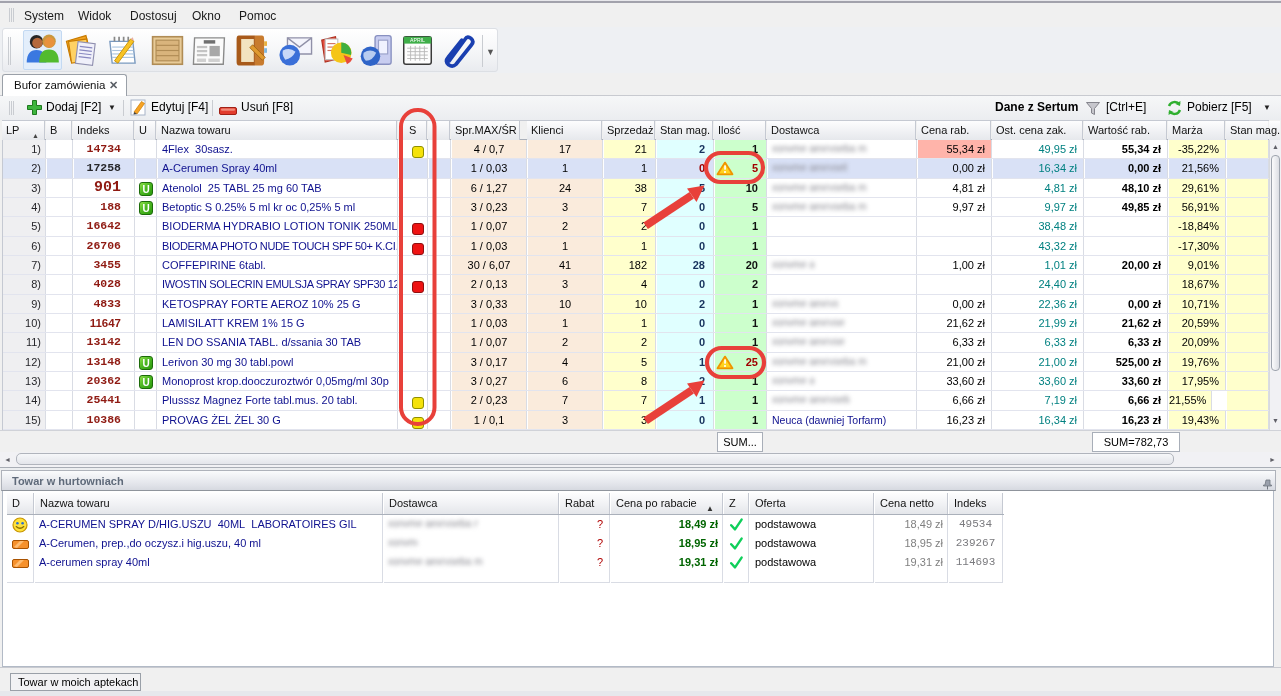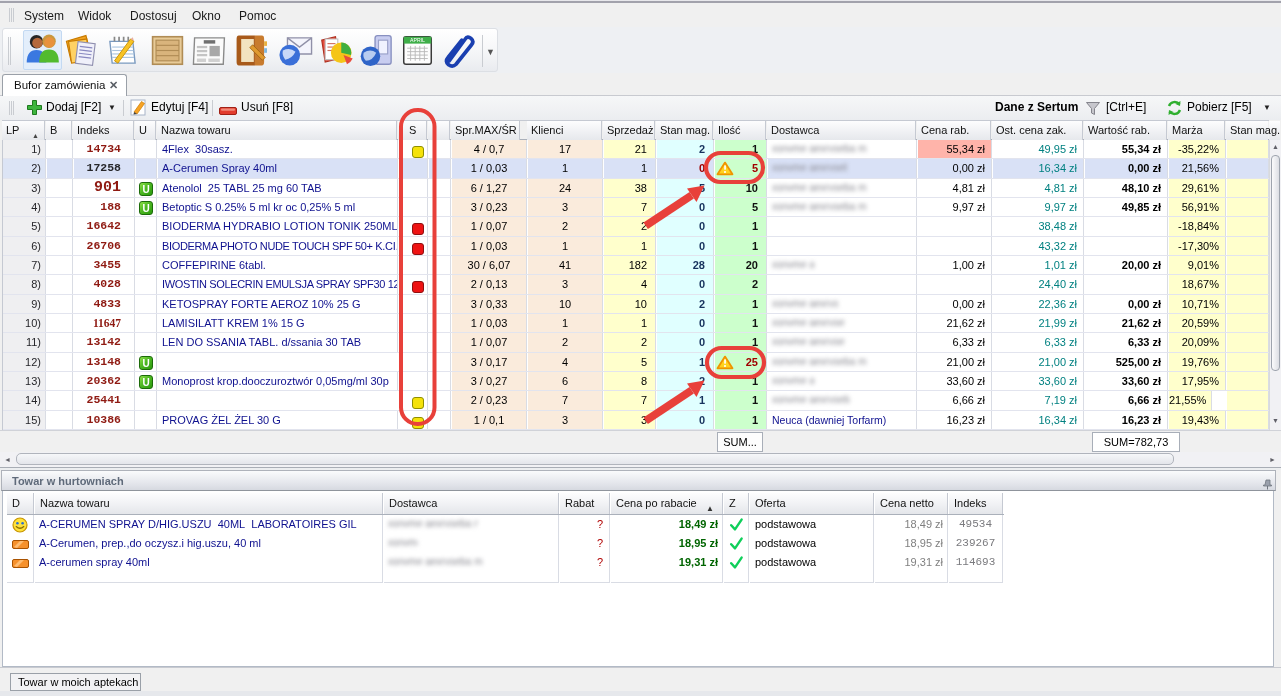--- a/index.html
+++ b/index.html
@@ -426,21 +426,21 @@
       <div class="c" style="left:765px;width:149px;padding-left:4px;background:#fff;overflow:hidden;white-space:nowrap"><span style="display:inline-block;overflow:hidden;white-space:nowrap;width:66px;filter:blur(2px);color:#888890;font-size:10px">xsnvme aexrvseba msvntexa</span></div>
       <div class="c" style="left:915px;width:74px;text-align:right;padding-right:6px;background:#fff">0,00 zł</div>
       <div class="c" style="left:990px;width:91px;text-align:right;padding-right:6px;color:#008080;background:#fff">22,36 zł</div>
       <div class="c" style="left:1082px;width:83px;text-align:right;padding-right:6px;font-weight:bold;background:#fff">0,00 zł</div>
       <div class="c" style="left:1166px;width:57px;text-align:right;padding-right:6px;background:#ffffcc">10,71%</div>
       <div class="c" style="left:1224px;width:42px;background:#ffffcc"></div>
     </div>
 <div class="r" style="top:173.97px">
       <div class="c" style="left:0px;width:43px;text-align:right;padding-right:4px;color:#26262a;background:#efeff1">10)</div>
       <div class="c" style="left:44px;width:26px;background:#fff"></div>
-      <div class="c" style="left:71px;width:61px;text-align:right;padding-right:13px;font-weight:bold;font-family:Liberation Serif, serif;font-size:11.5px;color:#8f1a12;background:#fff">11647</div>
+      <div class="c" style="left:71px;width:61px;text-align:right;padding-right:13px;font-weight:bold;font-family:Liberation Sans, sans-serif;font-size:11.5px;color:#8f1a12;background:#fff">11647</div>
       <div class="c" style="left:133px;width:21px;text-align:center;background:#fff"></div>
       <div class="c" style="left:155px;width:240px;color:#0f118f;padding-left:4px;white-space:nowrap;overflow:hidden;background:#fff">LAMISILATT KREM 1% 15 G</div>
       <div class="c" style="left:396px;width:29px;background:#fff"></div>
       <div class="c" style="left:426px;width:22px;background:#fff"></div>
       <div class="c" style="left:449px;width:75px;text-align:center;background:#faebdc">1 / 0,03</div>
       <div class="c" style="left:525px;width:75px;text-align:center;background:#faebdc">1</div>
       <div class="c" style="left:601px;width:52px;text-align:right;padding-right:8px;background:#ffffcc">1</div>
       <div class="c" style="left:654px;width:57px;text-align:right;padding-right:8px;font-weight:bold;color:#17335e;background:#e0ffff">0</div>
       <div class="c" style="left:712px;width:52px;text-align:right;padding-right:8px;font-weight:bold;color:#111;background:#ccffcc">1</div>
       <div class="c" style="left:765px;width:149px;padding-left:4px;background:#fff;overflow:hidden;white-space:nowrap"><span style="display:inline-block;overflow:hidden;white-space:nowrap;width:73px;filter:blur(2px);color:#888890;font-size:10px">xsnvme aexrvseba msvntexa</span></div>
@@ -468,20 +468,21 @@
       <div class="c" style="left:990px;width:91px;text-align:right;padding-right:6px;color:#008080;background:#fff">6,33 zł</div>
       <div class="c" style="left:1082px;width:83px;text-align:right;padding-right:6px;font-weight:bold;background:#fff">6,33 zł</div>
       <div class="c" style="left:1166px;width:57px;text-align:right;padding-right:6px;background:#ffffcc">20,09%</div>
       <div class="c" style="left:1224px;width:42px;background:#ffffcc"></div>
     </div>
 <div class="r" style="top:212.63px">
       <div class="c" style="left:0px;width:43px;text-align:right;padding-right:4px;color:#26262a;background:#efeff1">12)</div>
       <div class="c" style="left:44px;width:26px;background:#fff"></div>
       <div class="c" style="left:71px;width:61px;text-align:right;padding-right:13px;font-weight:bold;font-family:'Liberation Mono',monospace;font-size:11.5px;color:#8f1a12;background:#fff">13148</div>
       <div class="c" style="left:133px;width:21px;text-align:center;background:#fff"><span style="display:inline-block;width:14px;height:14px;border-radius:3px;background:linear-gradient(135deg,#8ee04a,#4db822 45%,#2a9a0d);border:1px solid #1c6b0a;color:#fff;font-weight:bold;font-size:10px;line-height:13px;text-align:center;vertical-align:middle">U</span></div>
+      <div class="c" style="left:155px;width:240px;color:#0f118f;padding-left:4px;white-space:nowrap;overflow:hidden;background:#fff">Lerivon 30 mg 30 tabl.powl</div>
       <div class="c" style="left:396px;width:29px;background:#fff"></div>
       <div class="c" style="left:426px;width:22px;background:#fff"></div>
       <div class="c" style="left:449px;width:75px;text-align:center;background:#faebdc">3 / 0,17</div>
       <div class="c" style="left:525px;width:75px;text-align:center;background:#faebdc">4</div>
       <div class="c" style="left:601px;width:52px;text-align:right;padding-right:8px;background:#ffffcc">5</div>
       <div class="c" style="left:654px;width:57px;text-align:right;padding-right:8px;font-weight:bold;color:#17335e;background:#e0ffff">1</div>
       <div class="c" style="left:712px;width:52px;text-align:right;padding-right:8px;font-weight:bold;color:#a00000;background:#ccffcc"><svg width="18" height="15" viewBox="0 0 18 15" style="position:absolute;left:1px;top:2px">
           <path d="M9 1.6 L16.5 13.3 L1.5 13.3 Z" fill="#ffd21e" stroke="#ef9400" stroke-width="1.8" stroke-linejoin="round"></path>
           <rect x="8.2" y="4.3" width="1.7" height="4.6" rx=".8" fill="#fff"></rect>
           <circle cx="9" cy="11" r="1.05" fill="#fff"></circle>
@@ -511,20 +512,21 @@
       <div class="c" style="left:990px;width:91px;text-align:right;padding-right:6px;color:#008080;background:#fff">33,60 zł</div>
       <div class="c" style="left:1082px;width:83px;text-align:right;padding-right:6px;font-weight:bold;background:#fff">33,60 zł</div>
       <div class="c" style="left:1166px;width:57px;text-align:right;padding-right:6px;background:#ffffcc">17,95%</div>
       <div class="c" style="left:1224px;width:42px;background:#ffffcc"></div>
     </div>
 <div class="r" style="top:251.29px">
       <div class="c" style="left:0px;width:43px;text-align:right;padding-right:4px;color:#26262a;background:#efeff1">14)</div>
       <div class="c" style="left:44px;width:26px;background:#fff"></div>
       <div class="c" style="left:71px;width:61px;text-align:right;padding-right:13px;font-weight:bold;font-family:'Liberation Mono',monospace;font-size:11.5px;color:#8f1a12;background:#fff">25441</div>
       <div class="c" style="left:133px;width:21px;text-align:center;background:#fff"></div>
+      <div class="c" style="left:155px;width:240px;color:#0f118f;padding-left:4px;white-space:nowrap;overflow:hidden;background:#fff">Plusssz Magnez Forte tabl.mus. 20 tabl.</div>
       <div class="c" style="left:396px;width:29px;background:#fff">
         <span style="position:absolute;left:13px;top:2px"><span style="display:inline-block;width:12px;height:12px;background:#f5e20a;border:1.5px solid #8f8f00;border-radius:3px;vertical-align:middle"></span></span>
       </div>
       <div class="c" style="left:426px;width:22px;background:#fff"></div>
       <div class="c" style="left:449px;width:75px;text-align:center;background:#faebdc">2 / 0,23</div>
       <div class="c" style="left:525px;width:75px;text-align:center;background:#faebdc">7</div>
       <div class="c" style="left:601px;width:52px;text-align:right;padding-right:8px;background:#ffffcc">7</div>
       <div class="c" style="left:654px;width:57px;text-align:right;padding-right:8px;font-weight:bold;color:#17335e;background:#e0ffff">1</div>
       <div class="c" style="left:712px;width:52px;text-align:right;padding-right:8px;font-weight:bold;color:#111;background:#ccffcc">1</div>
       <div class="c" style="left:765px;width:149px;padding-left:4px;background:#fff;overflow:hidden;white-space:nowrap"><span style="display:inline-block;overflow:hidden;white-space:nowrap;width:78px;filter:blur(2px);color:#888890;font-size:10px">xsnvme aexrvseba msvntexa</span></div>

